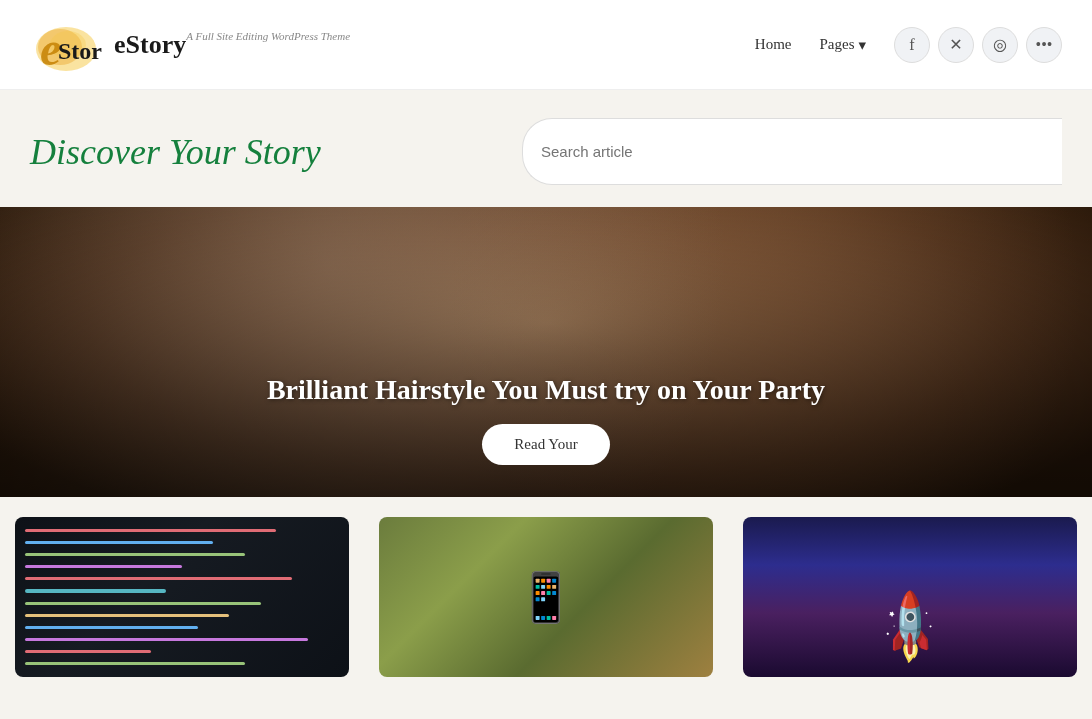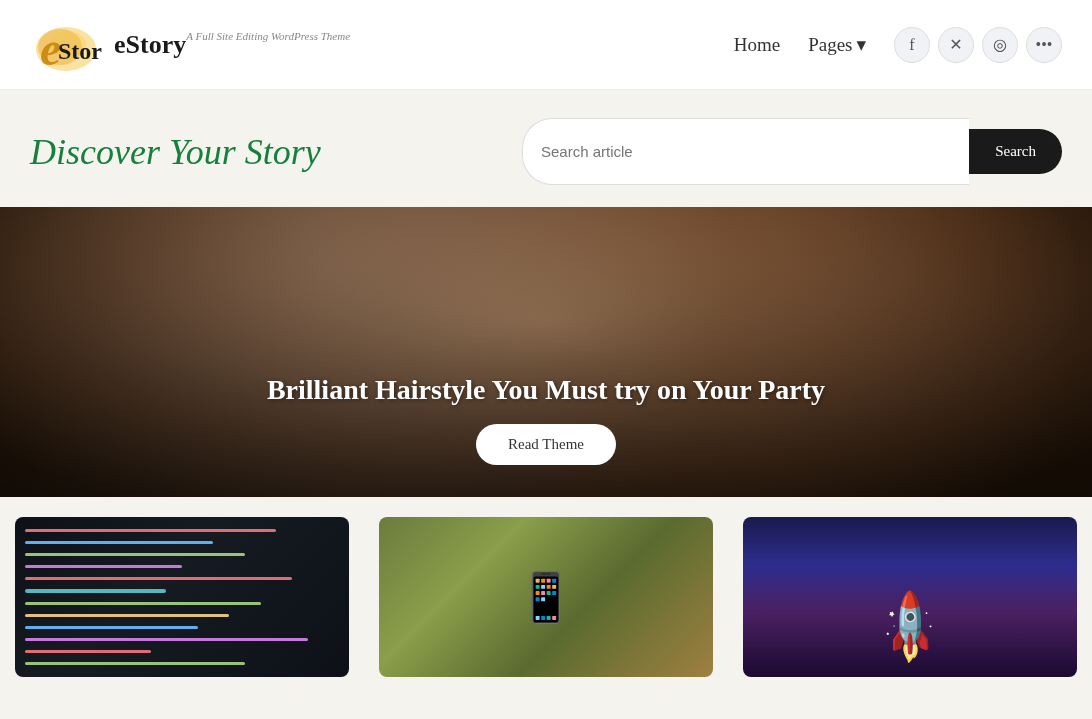--- a/index.html
+++ b/index.html
@@ -36,21 +36,21 @@
       font-size: 11px;
       color: #888;
       font-style: italic;
     }
     .nav {
       display: flex;
       align-items: center;
       gap: 28px;
     }
     .nav-item {
-      font-size: 19px;
+      font-size: 15px;
       color: #333;
       cursor: pointer;
       text-decoration: none;
       display: flex;
       align-items: center;
       gap: 4px;
     }
     .get-theme-btn {
       background: #1a1a1a;
       color: #fff;
@@ -291,30 +291,29 @@
         <span>•••</span>
       </div>
     </div>
   </nav>
 </header>
 
 <section class="hero-search">
   <h1 class="discover-title">Discover Your Story</h1>
   <div class="search-area">
     <input class="search-input" type="text" placeholder="Search article" style="">
-    <button class="search-btn">Search</button>
   </div>
 </section>
 
 <section class="featured-banner">
   <div class="featured-banner-bg">
     <div class="fake-portrait"></div>
     <div class="banner-overlay">
       <h2 class="banner-title">Brilliant Hairstyle You Must try on Your Party</h2>
-      <button class="read-more-btn">Read Theme</button>
+      <button class="read-more-btn">Read Your</button>
     </div>
   </div>
 </section>
 
 <section class="cards-section">
 
   <div class="card">
     <div class="card-image">
       <div class="card-img-code">
         <div class="code-line" style="background:#e06c75;width:80%;"></div>

